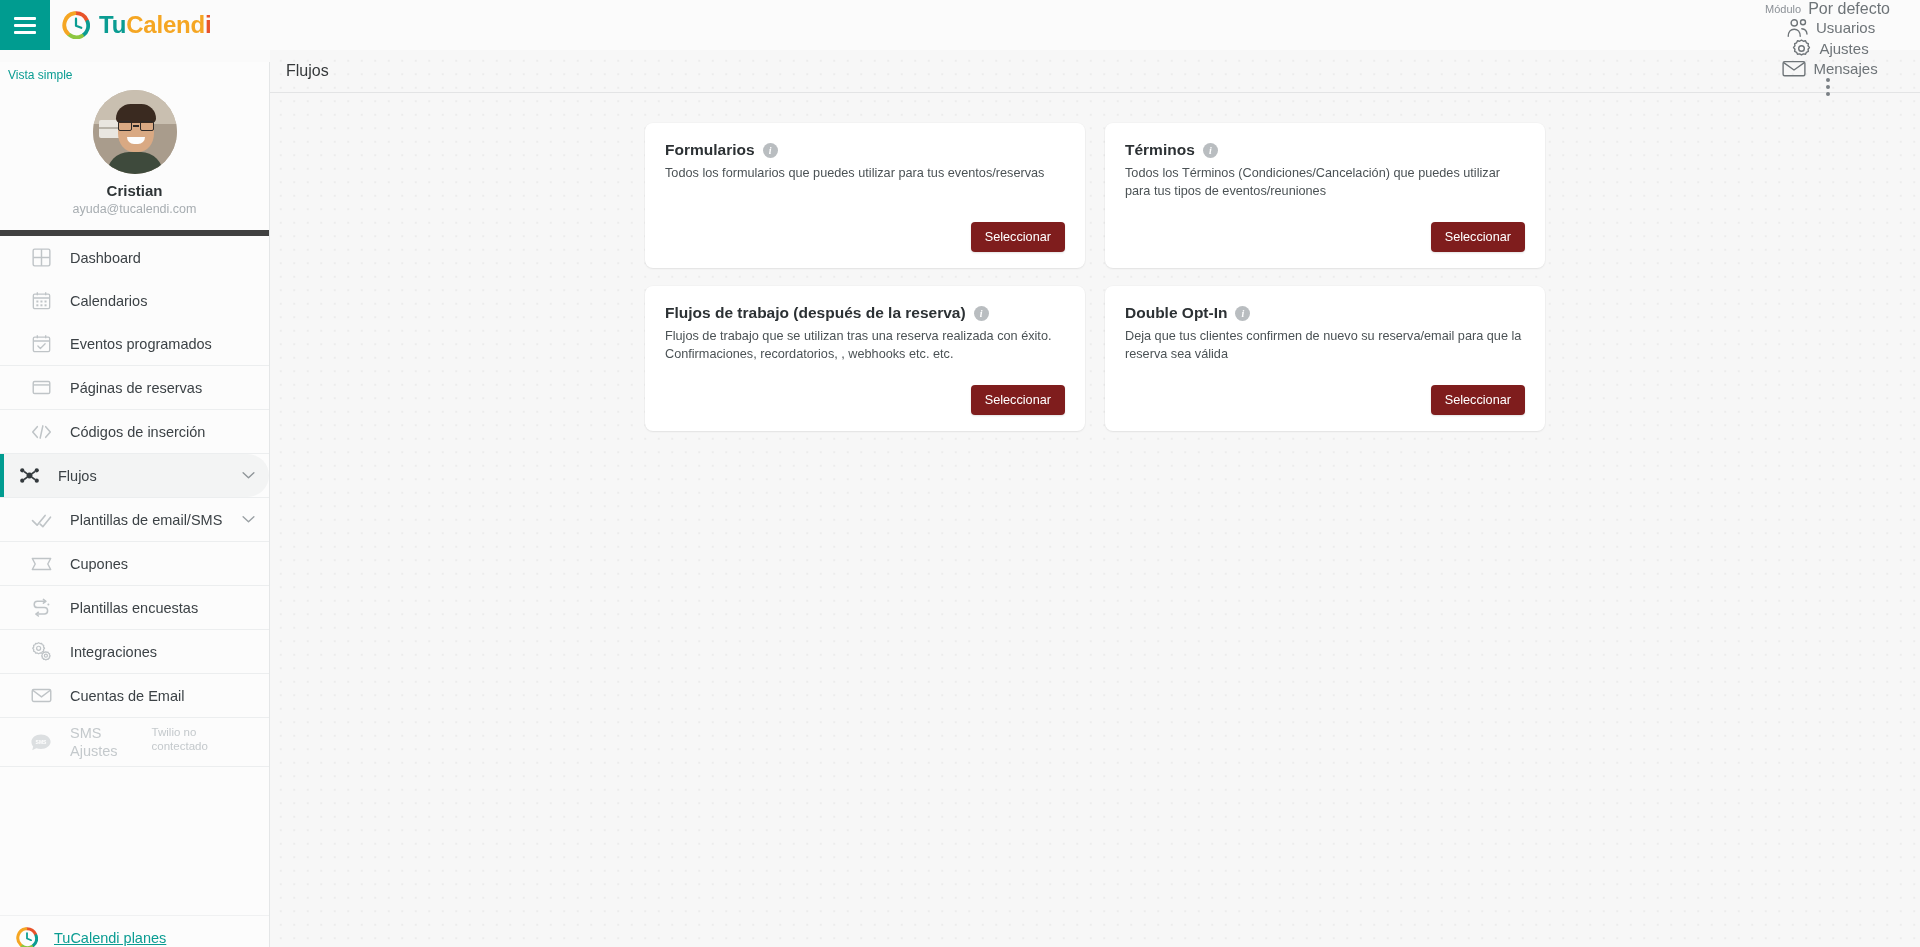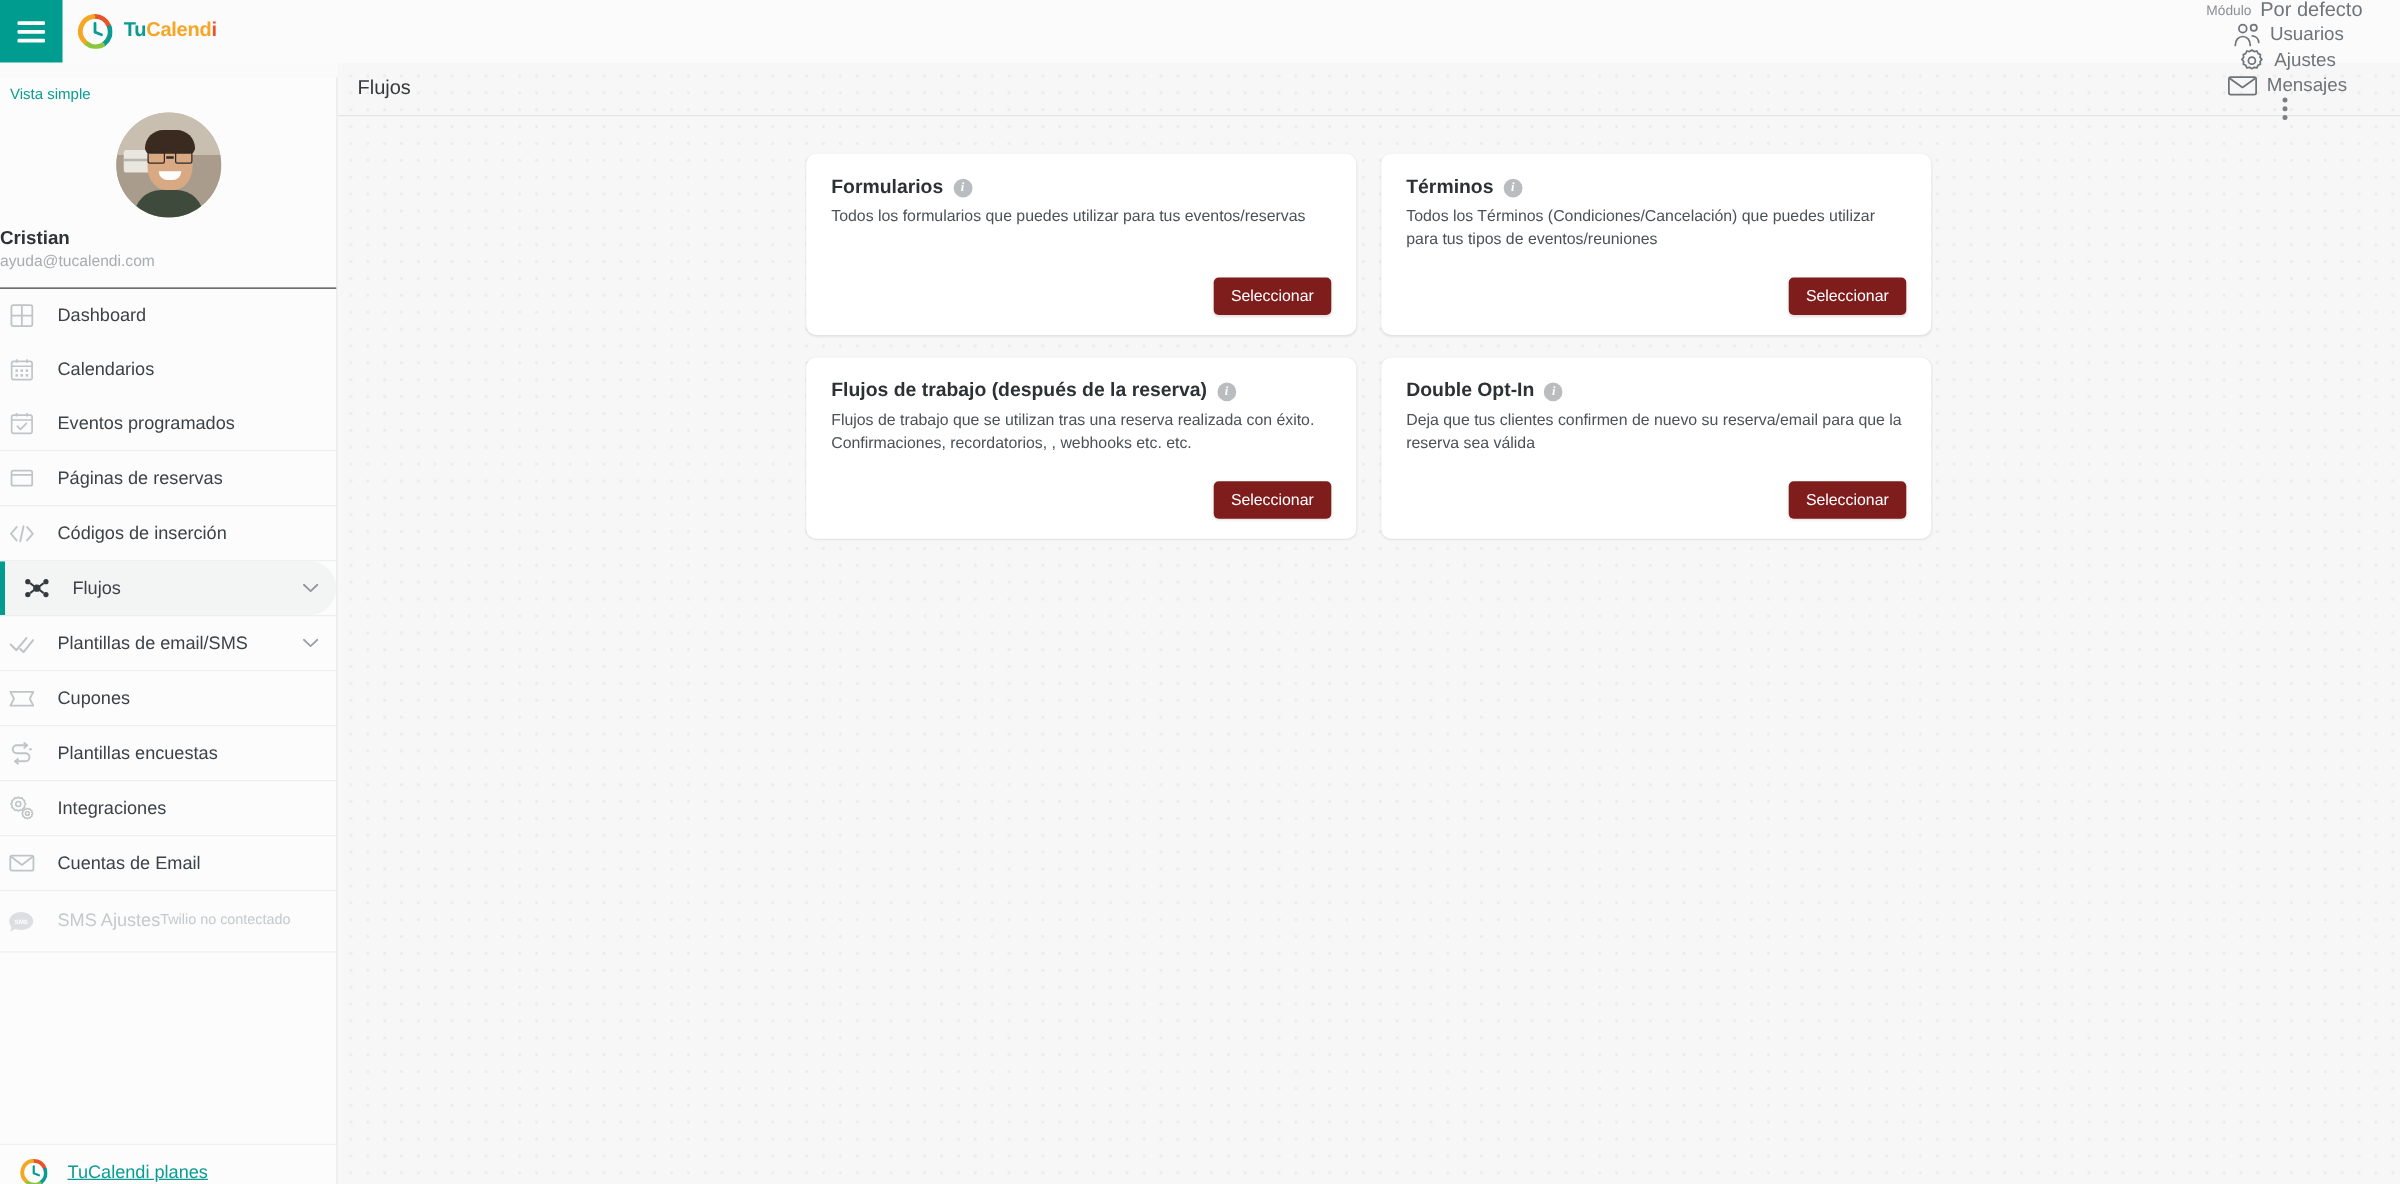--- a/index.html
+++ b/index.html
@@ -31,21 +31,21 @@
   #hamburger span {
     display: block; width: 22px; height: 3px;
     background: #ffffff; border-radius: 1px;
   }
   #brand {
     display: flex; align-items: center;
     margin-left: 12px; gap: 9px; cursor: pointer;
   }
   .logo-mark { width: 28px; height: 28px; display:block; }
   #brand-text {
-    font-size: 16px; font-weight: bold; letter-spacing: -0.2px;
+    font-size: 24px; font-weight: bold; letter-spacing: -0.2px;
     white-space: nowrap;
   }
   #brand-text .c1 { color: #0a9c92; }
   #brand-text .c2 { color: #f5a623; }
   #brand-text .c3 { color: #e8532a; }
 
   #topnav {
     margin-left: auto; display: flex; align-items: center;
     gap: 0px; padding-right: 10px; height: 50px; flex-direction: column;
   }
@@ -72,22 +72,22 @@
     background: #fcfcfc;
     border-right: 1px solid #e4e6e7;
     z-index: 30;
   }
   #vista-simple {
     color: #0a9c92; font-size: 12px;
     padding: 6px 0 0 8px; cursor: pointer;
     display: block;
   }
   #profile {
-    padding: 8px 0 14px; 
-    border-bottom: 1px solid #404040;
+    padding: 8px 0 14px; text-align: center;
+    border-bottom: 6px solid #404040;
   }
   #avatar {
     width: 84px; height: 84px; border-radius: 50%;
     margin: 0 auto 8px; overflow: hidden;
     position: relative; background: #bdb0a0;
   }
   
   #avatar .bg-top { position:absolute; top:0; left:0; right:0; height:34px; background:#c9bfb0; }
   #avatar .bg-bot { position:absolute; top:34px; left:0; right:0; bottom:0; background:#a99c8c; }
   #avatar .books { position:absolute; left:6px; top:30px; width:28px; height:18px; background:#e9e6e0; border-radius:2px; }
@@ -99,21 +99,21 @@
   #avatar .glasses i { position:absolute; top:0; width:14px; height:10px; border:1.5px solid #2f2a28; border-radius:2px; box-sizing:border-box; }
   #avatar .glasses i.l { left:1px; } #avatar .glasses i.r { right:1px; }
   #avatar .glasses b { position:absolute; left:16px; top:4px; width:6px; height:1.5px; background:#2f2a28; }
   #avatar .mouth { position:absolute; left:34px; top:47px; width:18px; height:7px; background:#fdfdfd; border-radius:0 0 9px 9px; }
   #profile-name { font-size: 15px; font-weight: bold; color: #2e3436; }
   #profile-email { font-size: 12.5px; color: #a7adb1; margin-top: 3px; }
 
   .nav-group { border-bottom: 1px solid #eceeef; }
   .nav-item {
     display: flex; align-items: center;
-    height: 43px; padding-left: 4px; padding-right: 14px;
+    height: 43px; padding-left: 28px; padding-right: 14px;
     cursor: pointer; position: relative;
     color: #3c4246; font-size: 14.5px;
   }
   .nav-item .ic {
     width: 26px; height: 26px; flex: 0 0 26px;
     margin-right: 16px; display: flex;
     align-items: center; justify-content: center;
     color: #bfc4c7;
   }
   .nav-item .nav-label { flex: 1 1 auto; }

